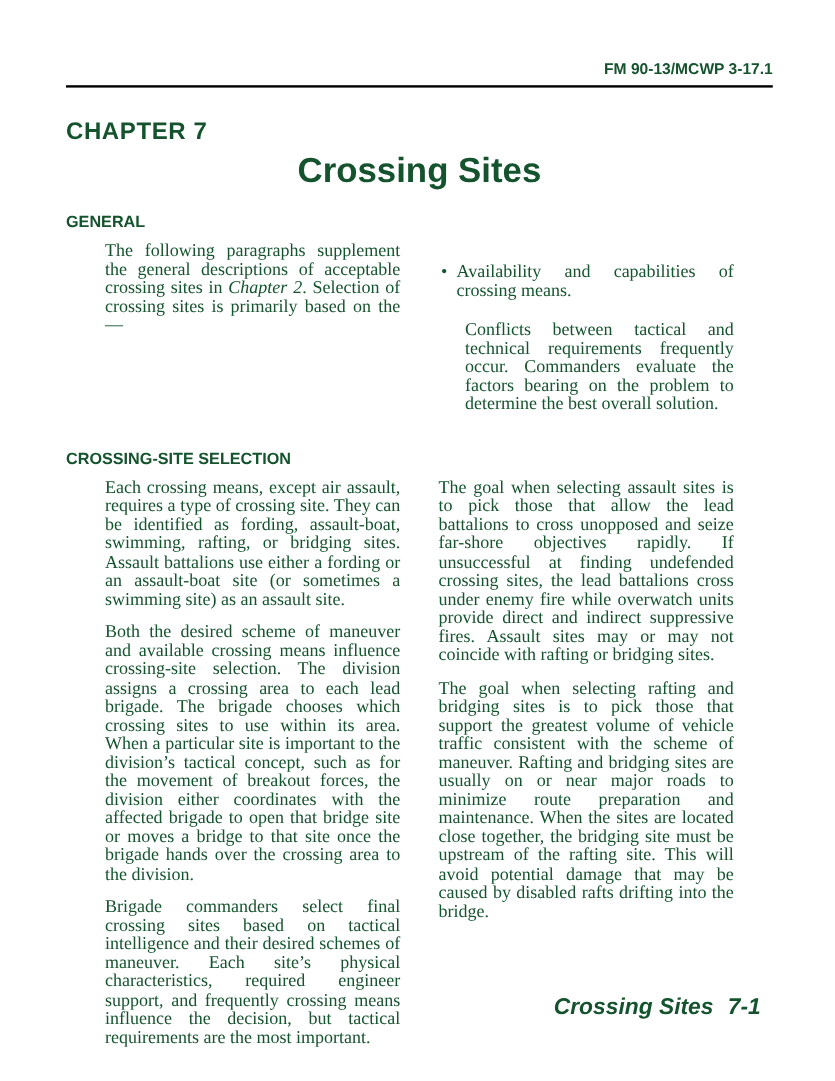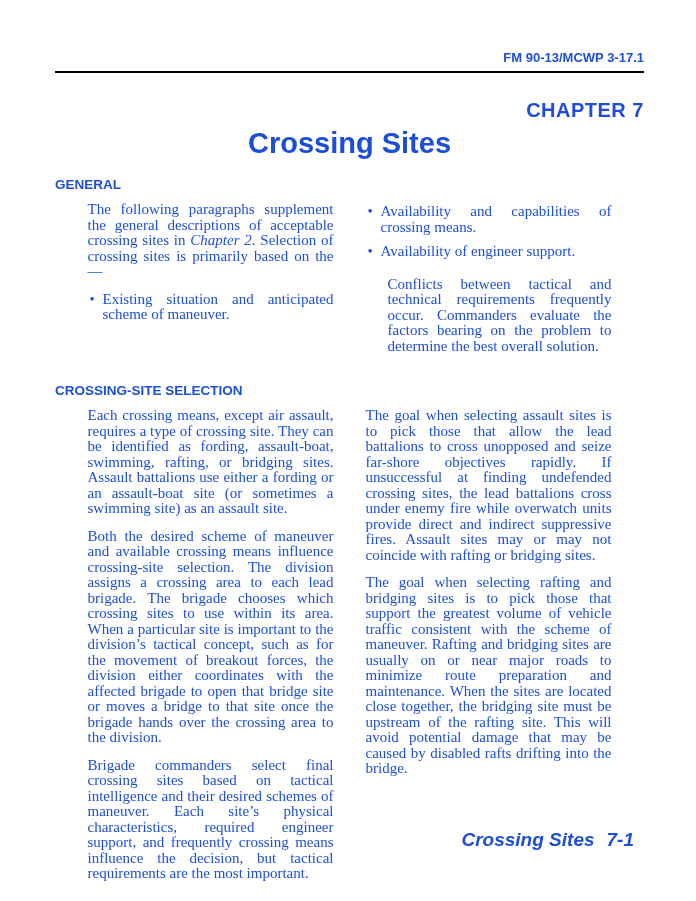--- a/index.html
+++ b/index.html
@@ -1,47 +1,47 @@
 <!DOCTYPE html>
 <html lang="en"><head>
 <meta charset="utf-8">
 <style>
   * { margin:0; padding:0; box-sizing:border-box; }
   html, body { background:#e8e8e8; }
   body { display:flex; justify-content:center; }
   .page {
     width:696px; height:901px; background:#ffffff; position:relative;
-    font-family:"Liberation Serif", serif; color:#1d4ed8;
+    font-family:"Liberation Serif", serif; color:#14532d;
     padding:50px 52px 0 55px; overflow:hidden;
   }
   .doc-ref {
     text-align:right;
     font-family:"Liberation Sans", sans-serif;
     font-weight:bold; font-size:13px; line-height:16px;
   }
   .header-rule { height:2px; background:#000; margin-top:5px; }
   .chapter {
-    text-align:right; font-family:"Liberation Sans", sans-serif;
+    text-align:left; font-family:"Liberation Sans", sans-serif;
     font-weight:bold; font-size:20px; margin-top:26px; letter-spacing:0.5px;
   }
   .doc-title {
     text-align:center; font-family:"Liberation Sans", sans-serif;
     font-weight:bold; font-size:29px; margin-top:5px;
   }
   .section-heading {
     text-align:left; font-family:"Liberation Sans", sans-serif;
     font-weight:bold; font-size:13.5px; margin-top:17px;
   }
   .columns {
     display:flex; gap:32px; width:524px; margin:10px auto 0;
     font-size:15px; line-height:15.5px;
   }
   .col { flex:1; min-width:0; }
   .col p { text-align:justify; margin-bottom:12px; }
-  ul.bullets { list-style:none; margin-top:2px; }
+  ul.bullets { list-style:none; margin-top:18px; }
   ul.bullets li {
     position:relative; padding-left:15px; text-align:justify; margin-bottom:9px;
   }
   ul.bullets li::before { content:"•"; position:absolute; left:2px; }
   .col .after-bullets { margin-top:17px;margin-left:22px; }
   .page-footer {
     position:absolute; right:62px; bottom:50px;
     font-family:"Liberation Sans", sans-serif;
     font-weight:bold; font-style:italic; font-size:19px;
   }
@@ -60,27 +60,25 @@
 
   <div class="chapter">CHAPTER 7</div>
   <div class="doc-title">Crossing Sites</div>
 
   <div class="section-heading">GENERAL</div>
 
   <div class="columns">
     <div class="col">
       <p><span>The following paragraphs supplement the general descriptions of acceptable crossing sites in </span><i class="cite">Chapter 2</i><span>. Selection of crossing sites is primarily based on the—</span></p>
       <ul class="bullets">
-        <li>Existing situation and anticipated scheme of maneuver.</li>
       </ul>
     </div>
     <div class="col">
       <ul class="bullets">
         <li>Availability and capabilities of crossing means.</li>
-        <li>Availability of engineer support.</li>
       </ul>
       <p class="after-bullets">Conflicts between tactical and technical requirements frequently occur. Commanders evaluate the factors bearing on the problem to determine the best overall solution.</p>
     </div>
   </div>
 
   <div class="section-heading">CROSSING-SITE SELECTION</div>
 
   <div class="columns">
     <div class="col">
       <p>Each crossing means, except air assault, requires a type of crossing site. They can be identified as fording, assault-boat, swimming, rafting, or bridging sites. Assault battalions use either a fording or an assault-boat site (or sometimes a swimming site) as an assault site.</p>

